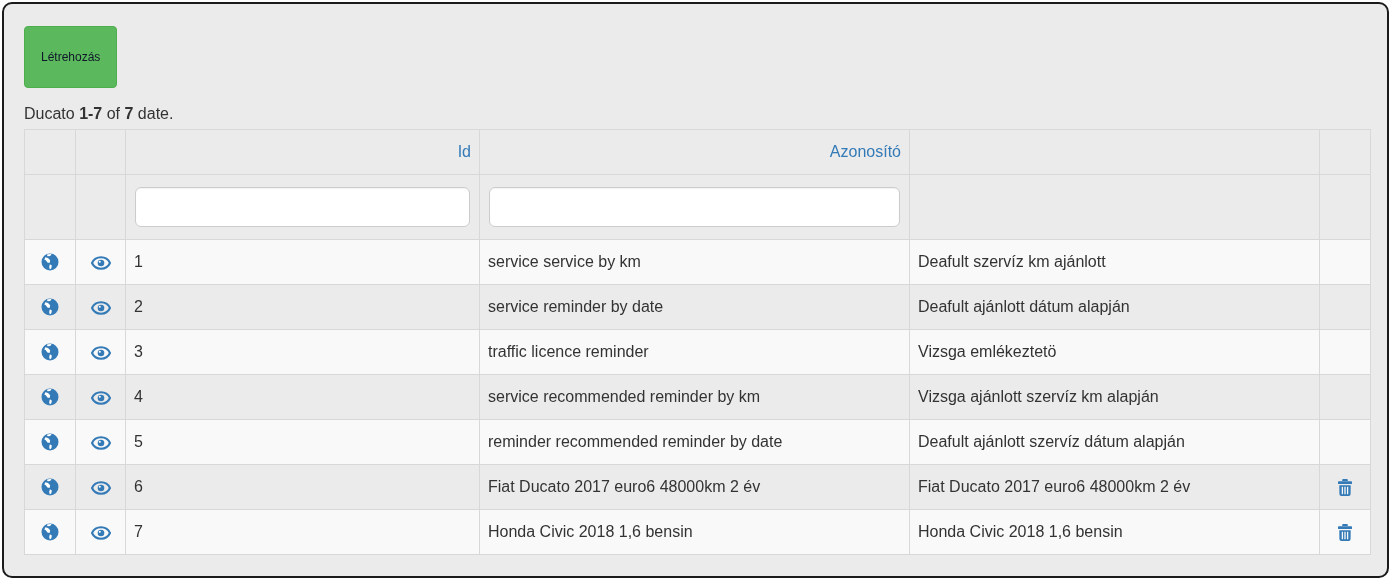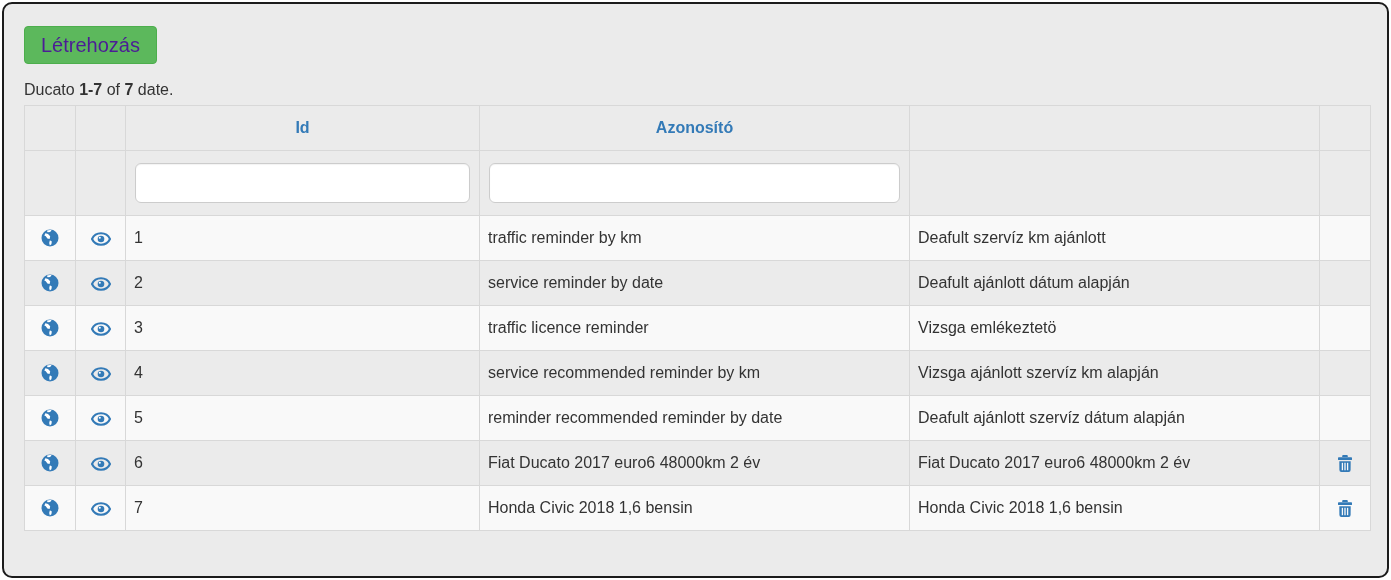--- a/index.html
+++ b/index.html
@@ -9,35 +9,35 @@
     position:relative;
   }
   .panel{
     position:absolute;left:2px;top:2px;right:2px;bottom:2px;
     background:#ebebeb;border:2px solid #1b1b1b;border-radius:10px;
     box-sizing:border-box;overflow:hidden;
   }
   .content{padding:22px 0 0 20px;}
   .btn-create{
     display:inline-block;background:#5cb85c;border:1px solid #4cae4c;
-    color:#4c1d95;font-size:20px;line-height:20px;padding:8px 16px;
+    color:#0f172a;font-size:12px;line-height:20px;padding:20px 16px;
     border-radius:4px;cursor:pointer;font-family:inherit;
   }
   .summary{font-size:16px;line-height:20px;margin:16px 0 5px 0;color:#333;}
   .summary b{font-weight:bold;}
   table.grid{
     width:1346px;border-collapse:collapse;table-layout:fixed;
     font-size:16px;color:#333;background:transparent;
   }
   .grid th,.grid td{
     border:1px solid #d8d8d8;vertical-align:middle;overflow:hidden;
     white-space:nowrap;text-overflow:ellipsis;
   }
   .grid thead th{
-    text-align:center;padding:12px 8px;font-weight:bold;height:20px;
+    text-align:right;padding:12px 8px;font-weight:normal;height:20px;
   }
   .grid thead a.sort-link{color:#337ab7;text-decoration:none;cursor:pointer;}
   .filter-row td{padding:12px 9px;}
   .filter-input{
     display:block;width:100%;height:40px;box-sizing:border-box;
     border:1px solid #ccc;border-radius:6px;padding:6px 12px;
     font-size:16px;font-family:inherit;background:#fff;color:#333;
     box-shadow:inset 0 1px 1px rgba(0,0,0,.05);
   }
   .grid tbody td{padding:11px 8px;height:22px;}
@@ -120,21 +120,21 @@
       <tbody>
 
         <tr>
           <td class="icon-cell"><a class="icon-link"><svg class="icon" width="18" height="18" viewBox="0 0 18 18">
                   <use href="#def-globe"></use>
                 </svg></a></td>
           <td class="icon-cell"><a class="icon-link"><svg class="icon" width="20" height="14" viewBox="0 0 20 14">
                   <use href="#def-eye"></use>
                 </svg></a></td>
           <td>1</td>
-          <td>traffic reminder by km</td>
+          <td>service service by km</td>
           <td>Deafult szervíz km ajánlott</td>
           <td class="icon-cell"></td>
         </tr>
 
         <tr>
           <td class="icon-cell"><a class="icon-link"><svg class="icon" width="18" height="18" viewBox="0 0 18 18">
                   <use href="#def-globe"></use>
                 </svg></a></td>
           <td class="icon-cell"><a class="icon-link"><svg class="icon" width="20" height="14" viewBox="0 0 20 14">
                   <use href="#def-eye"></use>

